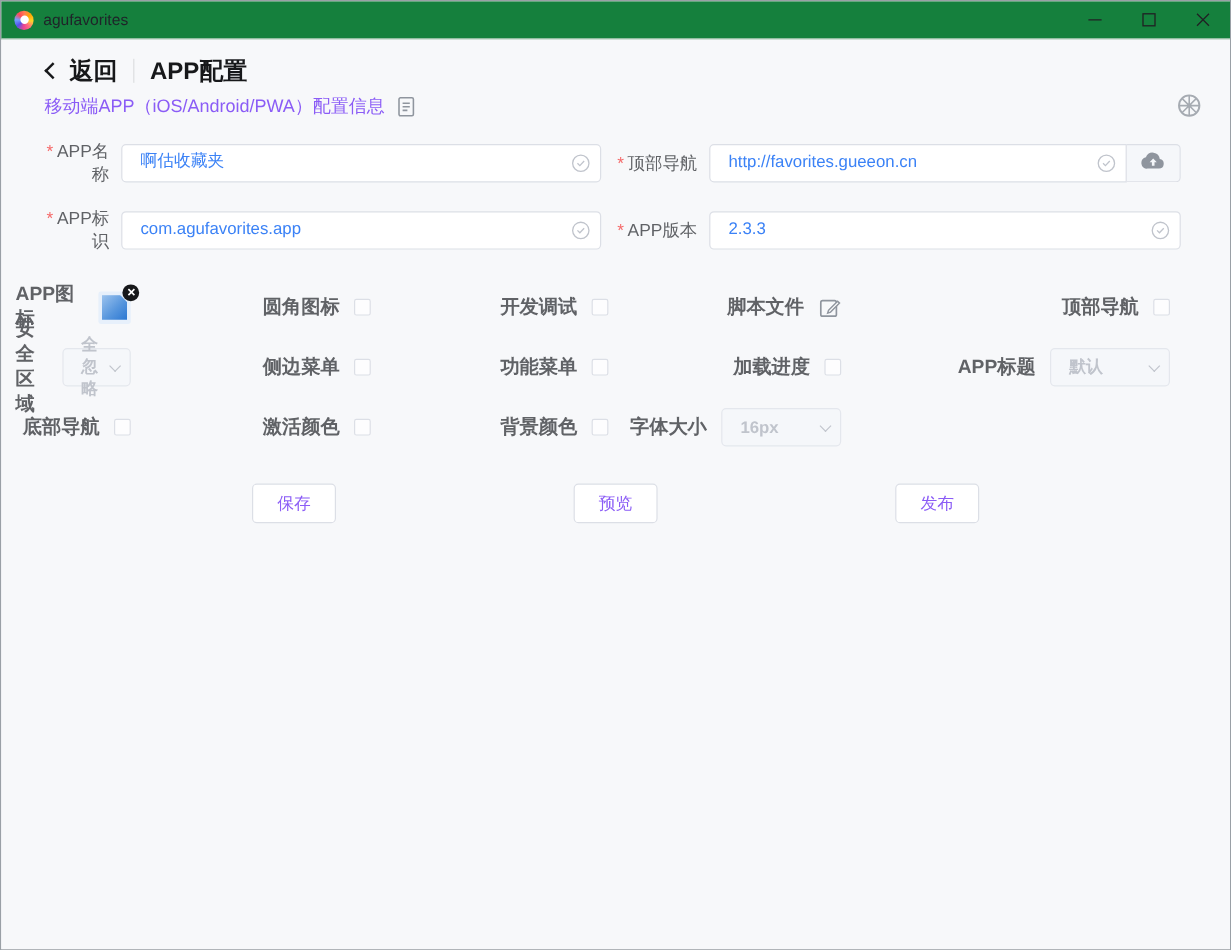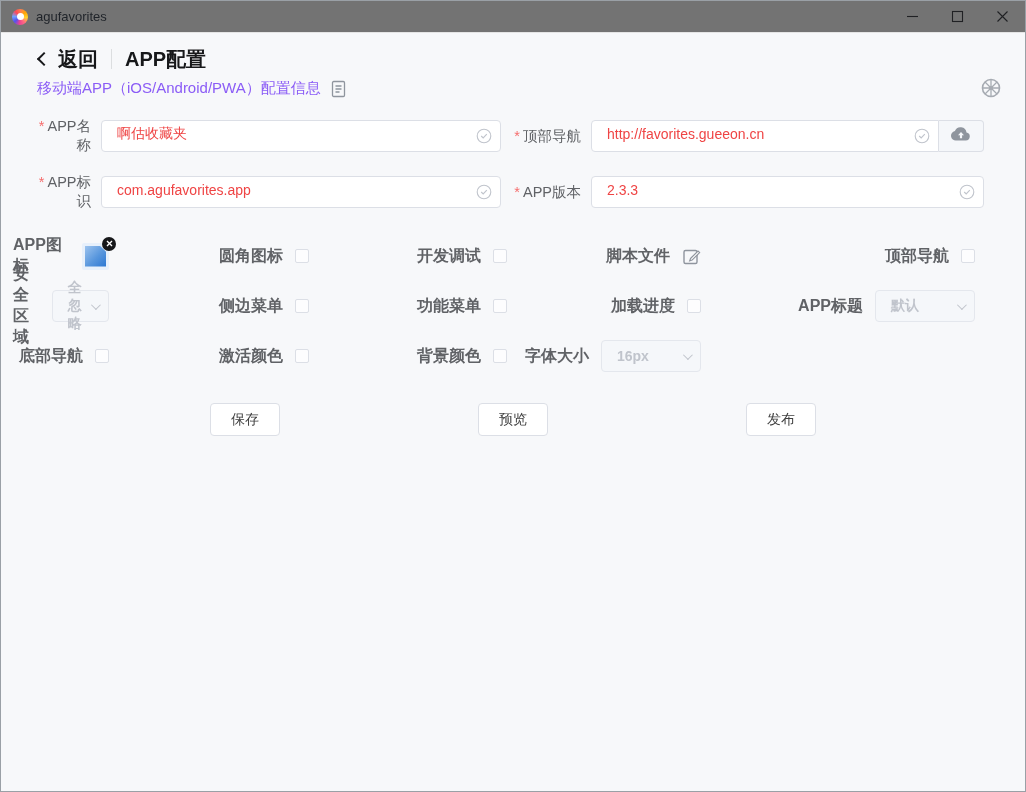--- a/index.html
+++ b/index.html
@@ -1,21 +1,21 @@
 <!DOCTYPE html>
 <html><head>
 <meta charset="utf-8">
 <style>
   * { margin:0; padding:0; box-sizing:border-box; }
   html,body { width:1026px; height:792px; }
   body { font-family:"Liberation Sans","DejaVu Sans",sans-serif; background:#f7f8fa; }
   .window { width:1026px; height:792px; border:1px solid #9aa0a6; display:flex; flex-direction:column; overflow:hidden; }
 
   
-  .titlebar { height:32px; background:#737373; border-bottom:1px solid #e5e5e5; display:flex; align-items:center; flex:0 0 auto; }
+  .titlebar { height:32px; background:#15803d; border-bottom:1px solid #e5e5e5; display:flex; align-items:center; flex:0 0 auto; }
   .app-logo { width:16px; height:16px; border-radius:50%; margin:0 8px 0 11px; position:relative;
               background:conic-gradient(from -40deg,#ff4757,#ff7f50,#ffa502,#ffd32a,#ff6b81,#e84393,#5352ed,#70a1ff,#ff4757); }
   .app-logo::after { content:''; position:absolute; inset:4.5px; background:#fff; border-radius:50%; }
   .app-title { font-size:13px; color:#1f2329; }
   .tb-spacer { flex:1; }
   .tb-btn { width:45px; height:31px; display:flex; align-items:center; justify-content:center; cursor:default; }
   .tb-btn svg { display:block; }
 
   
   .content { flex:1; background:#f7f8fa; position:relative; }
@@ -33,21 +33,21 @@
   
   .form { margin-top:19px; }
   .field-row { display:flex; align-items:center; padding:0 41px 0 28px; margin-bottom:18px; }
   .f-label { font-size:14.5px; color:#606266; text-align:right; flex:0 0 auto; }
   .f-label .req { color:#f56c6c; margin-right:3px; }
   .lw1 { width:62px; }
   .lw2 { width:80px; }
   .input-wrap { position:relative; height:32px; margin-left:10px; display:flex; }
   .iw1 { width:400px; }
   .iw2 { flex:1; }
-  .txt-input { width:100%; height:32px; border:1px solid #dcdfe6; border-radius:4px; background:#fff; padding:0 30px 4px 15px; font-size:14px; color:#ef4444; outline:none; font-family:inherit; }
+  .txt-input { width:100%; height:32px; border:1px solid #dcdfe6; border-radius:4px; background:#fff; padding:0 30px 4px 15px; font-size:14px; color:#3b82f6; outline:none; font-family:inherit; }
   .suffix-icon { position:absolute; right:9px; top:50%; transform:translateY(-50%); display:flex; pointer-events:none; }
   .input-group { display:flex; }
   .input-group .grow { position:relative; flex:1; }
   .input-group .txt-input { border-radius:4px 0 0 4px; }
   .append-btn { width:45px; height:32px; background:#f5f7fa; border:1px solid #dcdfe6; border-left:none; border-radius:0 4px 4px 0; display:flex; align-items:center; justify-content:center; cursor:pointer; }
 
   
   .options { display:grid; grid-template-columns:96px 200px 198px 194px 274px; padding-left:12px; margin-top:20px;font-weight:bold; }
   .cell { height:50px; display:flex; align-items:center; justify-content:flex-end; }
   .o-label { font-size:16px; color:#606266; }
@@ -57,21 +57,21 @@
   .thumb-shape { width:100%; height:100%; background:linear-gradient(135deg,#9cc3ee 0%,#5796dd 55%,#2b77d2 100%); clip-path:polygon(0 0,70% 0,100% 30%,100% 100%,0 100%); }
   .thumb-badge { position:absolute; top:-6px; right:-7px; width:14px; height:14px; background:#17181a; border-radius:50%; display:flex; align-items:center; justify-content:center; cursor:pointer; }
   .thumb-badge svg { display:block; }
   .edit-icon { margin-left:12px; display:flex; cursor:pointer; }
   .select { width:100px; height:32px; margin-left:12px; background:#f5f7fa; border:1px solid #e4e7ed; border-radius:4px; display:flex; align-items:center; padding:0 10px 0 15px; cursor:not-allowed; }
   .select-value { font-size:14px; color:#c0c4cc; flex:1; }
   .chev-down { width:7px; height:7px; border-right:1.5px solid #c0c4cc; border-bottom:1.5px solid #c0c4cc; transform:rotate(45deg) translateY(-2px); }
 
   
   .actions { display:flex; justify-content:center; gap:198px; margin-top:22px; }
-  .btn { height:33px; padding:0 20px; background:#fff; border:1px solid #dcdfe6; border-radius:4px; font-size:14px; color:#404040; display:flex; align-items:center; cursor:pointer; font-family:inherit;text-align:right; }
+  .btn { height:33px; padding:0 20px; background:#fff; border:1px solid #dcdfe6; border-radius:4px; font-size:14px; color:#8b5cf6; display:flex; align-items:center; cursor:pointer; font-family:inherit;text-align:right; }
 </style>
 </head>
 <body>
 
 <div class="window">
 
   <div class="titlebar">
     <div class="app-logo"></div>
     <span class="app-title">agufavorites</span>
     <div class="tb-spacer"></div>

